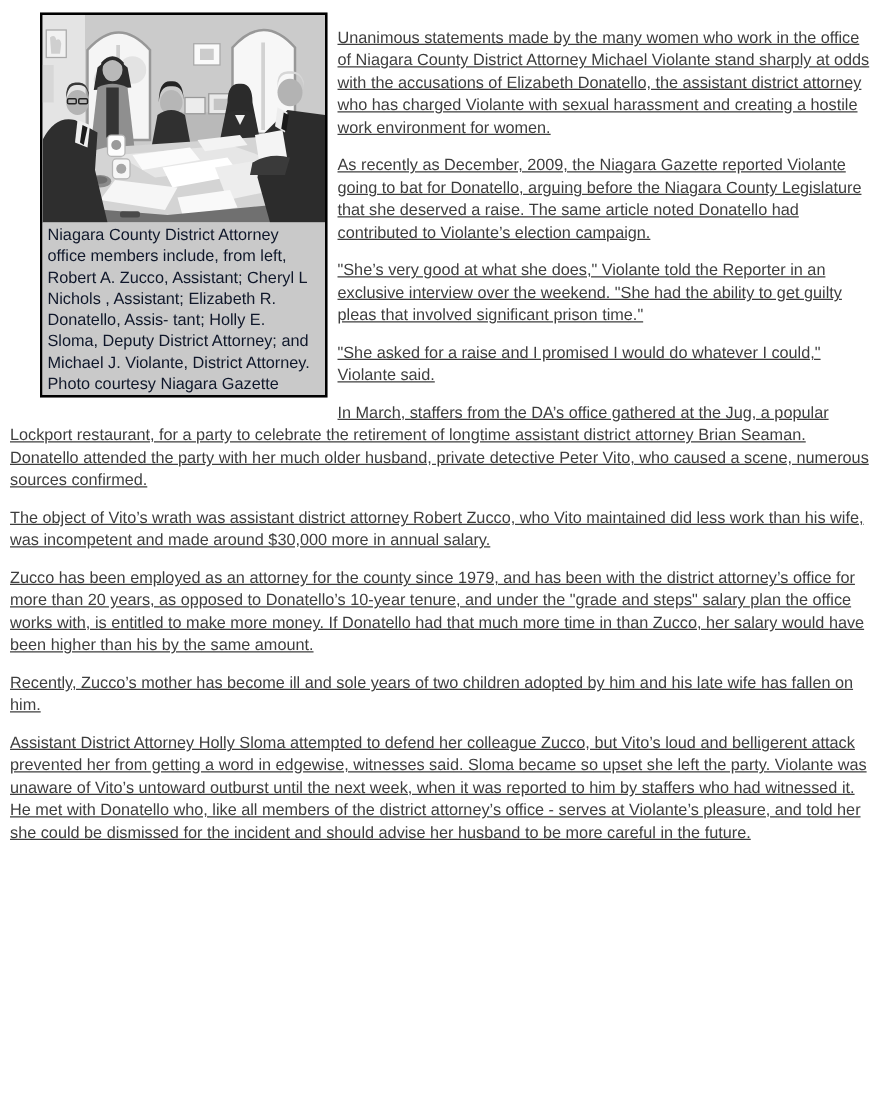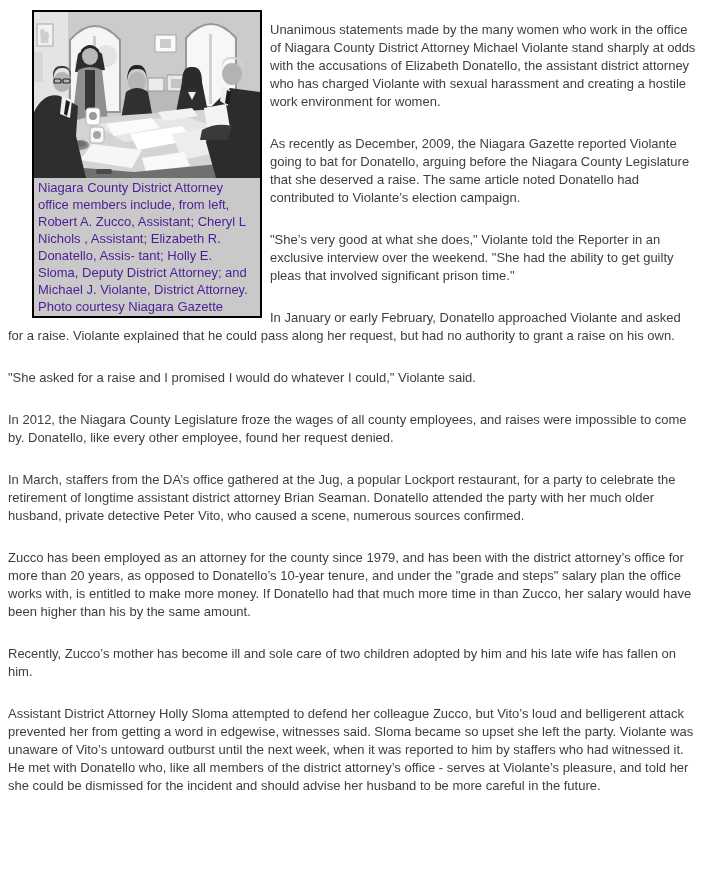--- a/index.html
+++ b/index.html
@@ -22,24 +22,24 @@
     margin: 2px 8px 6px 24px;
     background: #c9c9c9;
     padding: 0;
   }
   .photo { width: 226px; height: 166px; overflow: hidden; }
   .photo svg { display: block; }
   figcaption {
     padding: 1px 4px 1px 4px;
     font-size: 13px;
     line-height: 17px;
-    color: #4c1d95;
+    color: #0f172a;
     background: #c9c9c9;
   }
-  p.article-p { margin: 24px 0; }
+  p.article-p { margin: 12px 0; text-decoration: underline; }
   p.article-p.first { margin-top: 13px; }
 </style>
 </head>
 <body>
 
 <div class="page">
 
   <figure class="photo-figure">
     <div class="photo">
 
@@ -118,21 +118,20 @@
         <polygon points="170,96 192,92 196,116 174,122" fill="#f4f4f4"></polygon>
         <path d="M168 118 q14 -8 30 -4 l-4 14 l-28 0 Z" fill="#3a3a3a"></path>
       </svg>
     </div>
     <figcaption>Niagara County District Attorney office members include, from left, Robert A. Zucco, Assistant; Cheryl L Nichols , Assistant; Elizabeth R. Donatello, Assis- tant; Holly E. Sloma, Deputy District Attorney; and Michael J. Violante, District Attorney. Photo courtesy Niagara Gazette</figcaption>
   </figure>
 
   <p class="article-p first">Unanimous statements made by the many women who work in the office of Niagara County District Attorney Michael Violante stand sharply at odds with the accusations of Elizabeth Donatello, the assistant district attorney who has charged Violante with sexual harassment and creating a hostile work environment for women.</p>
   <p class="article-p">As recently as December, 2009, the Niagara Gazette reported Violante going to bat for Donatello, arguing before the Niagara County Legislature that she deserved a raise. The same article noted Donatello had contributed to Violante’s election campaign.</p>
   <p class="article-p">"She’s very good at what she does," Violante told the Reporter in an exclusive interview over the weekend. "She had the ability to get guilty pleas that involved significant prison time."</p>
-  <p class="article-p">In January or early February, Donatello approached Violante and asked for a raise. Violante explained that he could pass along her request, but had no authority to grant a raise on his own.</p>
   <p class="article-p">"She asked for a raise and I promised I would do whatever I could," Violante said.</p>
-  <p class="article-p">In 2012, the Niagara County Legislature froze the wages of all county employees, and raises were impossible to come by. Donatello, like every other employee, found her request denied.</p>
   <p class="article-p">In March, staffers from the DA’s office gathered at the Jug, a popular Lockport restaurant, for a party to celebrate the retirement of longtime assistant district attorney Brian Seaman. Donatello attended the party with her much older husband, private detective Peter Vito, who caused a scene, numerous sources confirmed.</p>
+  <p class="article-p">The object of Vito’s wrath was assistant district attorney Robert Zucco, who Vito maintained did less work than his wife, was incompetent and made around $30,000 more in annual salary.</p>
   <p class="article-p">Zucco has been employed as an attorney for the county since 1979, and has been with the district attorney’s office for more than 20 years, as opposed to Donatello’s 10-year tenure, and under the "grade and steps" salary plan the office works with, is entitled to make more money. If Donatello had that much more time in than Zucco, her salary would have been higher than his by the same amount.</p>
-  <p class="article-p">Recently, Zucco’s mother has become ill and sole care of two children adopted by him and his late wife has fallen on him.</p>
+  <p class="article-p">Recently, Zucco’s mother has become ill and sole years of two children adopted by him and his late wife has fallen on him.</p>
   <p class="article-p">Assistant District Attorney Holly Sloma attempted to defend her colleague Zucco, but Vito’s loud and belligerent attack prevented her from getting a word in edgewise, witnesses said. Sloma became so upset she left the party. Violante was unaware of Vito’s untoward outburst until the next week, when it was reported to him by staffers who had witnessed it. He met with Donatello who, like all members of the district attorney’s office - serves at Violante’s pleasure, and told her she could be dismissed for the incident and should advise her husband to be more careful in the future.</p>
 
 </div>
 
 </body></html>

